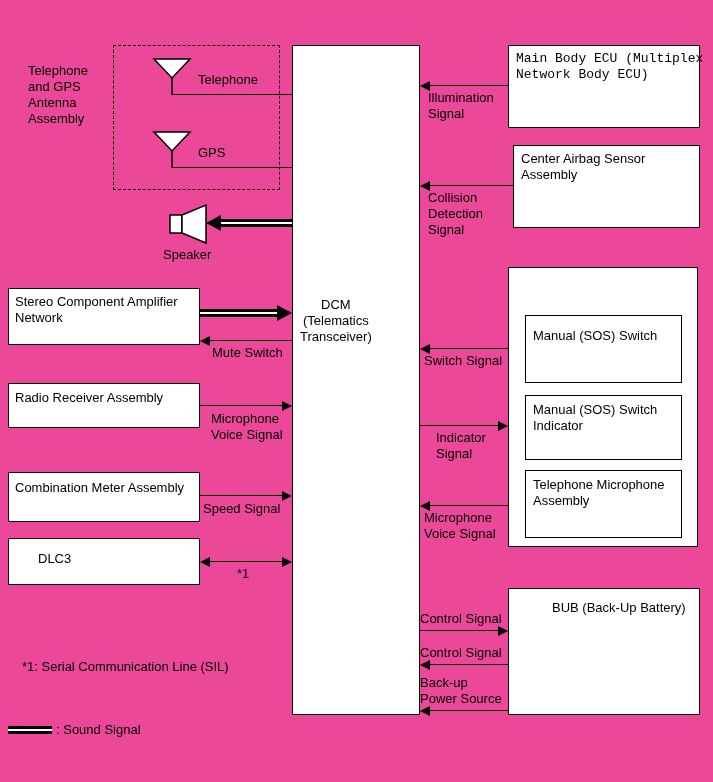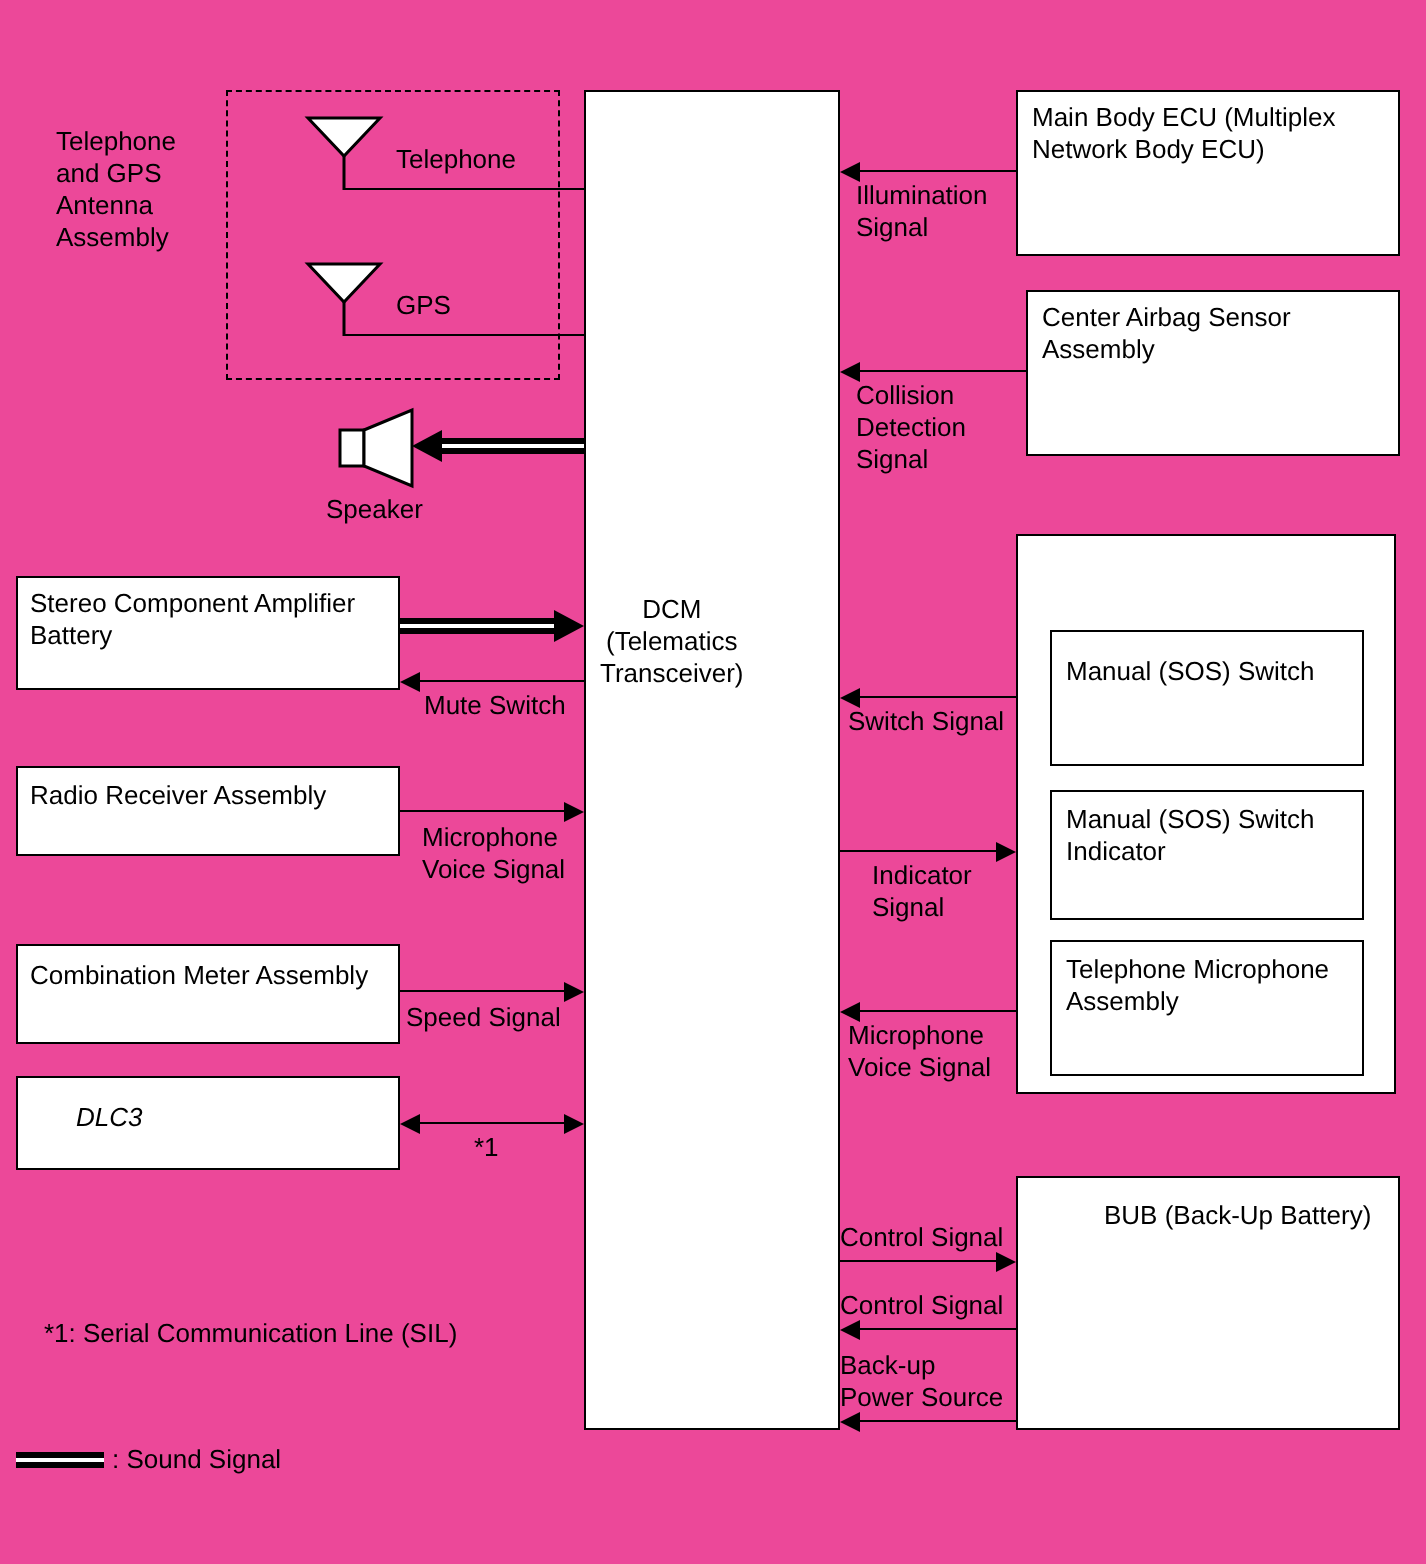--- a/index.html
+++ b/index.html
@@ -82,21 +82,21 @@
   <div class="thick-l" style="left:206px; top:215px;"></div>
   <div class="thick-bar" style="left:221px; top:219px; width:71px;"></div>
 
   <div class="box" style="left:292px; top:45px; width:128px; height:670px;"></div>
   <div class="lbl" style="left:300px; top:297px;text-align:center;">DCM
 (Telematics
 Transceiver)</div>
 
   <div class="box" style="left:8px; top:288px; width:192px; height:57px;"></div>
   <div class="lbl" style="left:15px; top:294px;">Stereo Component Amplifier
-Battery</div>
+Network</div>
   <div class="thick-bar" style="left:200px; top:309px; width:78px;"></div>
   <div class="thick-r" style="left:277px; top:305px;"></div>
 
   <div class="arr-l" style="left:200px; top:336px;"></div>
   <div class="hline" style="left:209px; top:340px; width:83px;"></div>
   <div class="lbl" style="left:212px; top:345px;">Mute Switch</div>
 
   <div class="box" style="left:8px; top:383px; width:192px; height:45px;"></div>
   <div class="lbl" style="left:15px; top:390px;">Radio Receiver Assembly</div>
   <div class="hline" style="left:200px; top:405px; width:82px;"></div>
@@ -104,28 +104,28 @@
   <div class="lbl" style="left:211px; top:411px;">Microphone
 Voice Signal</div>
 
   <div class="box" style="left:8px; top:472px; width:192px; height:50px;"></div>
   <div class="lbl" style="left:15px; top:480px;">Combination Meter Assembly</div>
   <div class="hline" style="left:200px; top:495px; width:82px;"></div>
   <div class="arr-r" style="left:282px; top:491px;"></div>
   <div class="lbl" style="left:203px; top:501px;">Speed Signal</div>
 
   <div class="box" style="left:8px; top:538px; width:192px; height:47px;"></div>
-  <div class="lbl" style="left:38px; top:551px;font-style:italic;">DLC3</div>
+  <div class="lbl" style="left:38px; top:551px;">DLC3</div>
   <div class="arr-l" style="left:200px; top:557px;"></div>
   <div class="hline" style="left:209px; top:561px; width:74px;"></div>
   <div class="arr-r" style="left:282px; top:557px;"></div>
   <div class="lbl" style="left:237px; top:566px;">*1</div>
 
   <div class="box" style="left:508px; top:45px; width:192px; height:83px;"></div>
-  <div class="lbl" style="left:516px; top:51px;">Main Body ECU (Multiplex
+  <div class="lbl" style="left:516px; top:51px;font-family:Liberation Mono, monospace;">Main Body ECU (Multiplex
 Network Body ECU)</div>
   <div class="arr-l" style="left:420px; top:81px;"></div>
   <div class="hline" style="left:429px; top:85px; width:79px;"></div>
   <div class="lbl" style="left:428px; top:90px;">Illumination
 Signal</div>
 
   <div class="box" style="left:513px; top:145px; width:187px; height:83px;"></div>
   <div class="lbl" style="left:521px; top:151px;">Center Airbag Sensor
 Assembly</div>
   <div class="arr-l" style="left:420px; top:181px;"></div>

